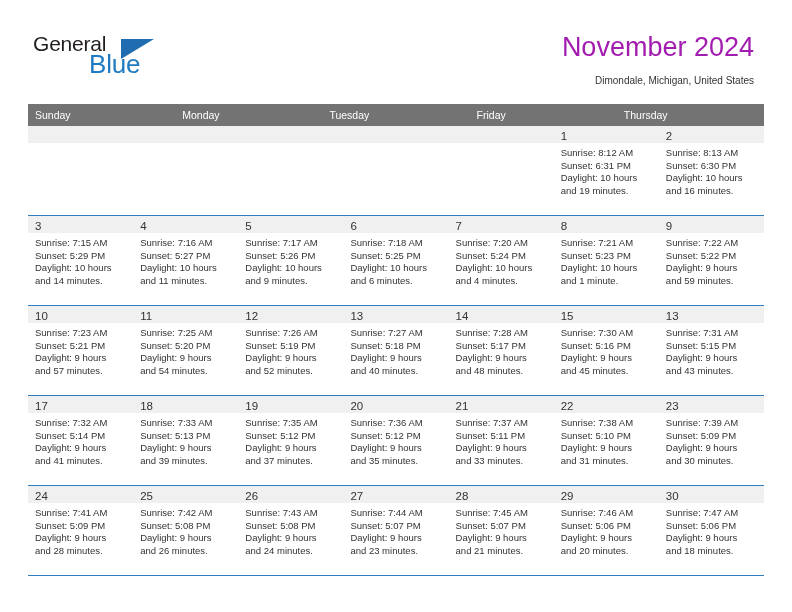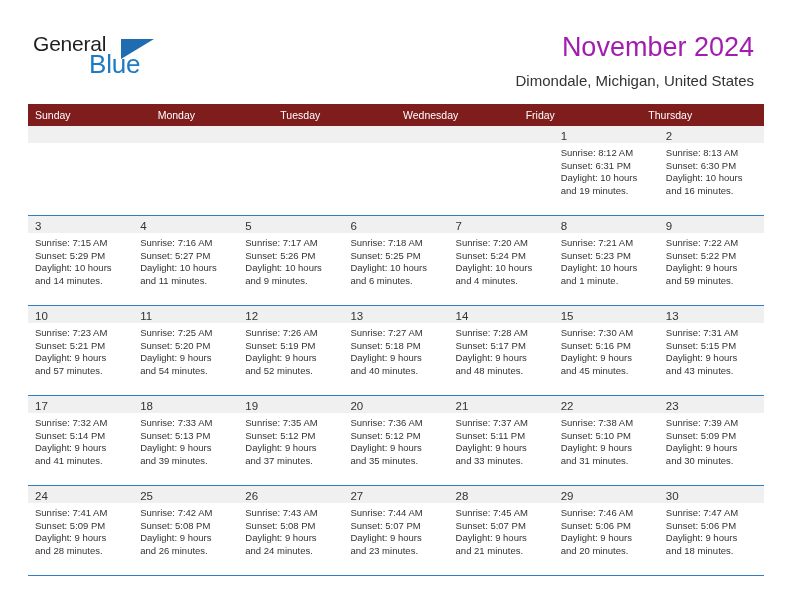--- a/index.html
+++ b/index.html
@@ -68,38 +68,38 @@
   }
   .cal-title {
     font-size: 27px;
     color: #a21caf;
     line-height: 34px;
     font-weight: normal;
     white-space: nowrap;
   }
   .cal-location {
     margin-top: 8px;
-    font-size: 15px;
+    font-size: 10px;
     color: #333333;
     line-height: 18px;
     white-space: nowrap;
   }
 
   
   .calendar {
     position: absolute;
     left: 28px;
     top: 104px;
     width: 736px;
   }
   .weekday-row {
     display: flex;
     width: 736px;
     height: 22px;
-    background: #7f1d1d;
+    background: #737373;
   }
   .weekday {
     flex: 1 1 0;
     color: #ffffff;
     font-size: 10.5px;
     line-height: 22px;
     padding-left: 7px;
     white-space: nowrap;
     overflow: hidden;
   }
@@ -156,21 +156,20 @@
       <div class="cal-location">Dimondale, Michigan, United States</div>
     </div>
 
   </div>
 
   <div class="calendar">
     <div class="weekday-row" id="weekday-row">
         <div class="weekday">Sunday</div>
         <div class="weekday">Monday</div>
         <div class="weekday">Tuesday</div>
-        <div class="weekday">Wednesday</div>
         <div class="weekday">Friday</div>
         <div class="weekday">Thursday</div>
       </div>
     <div id="weeks-container">
         <div class="week-row">
           <div class="day-cell empty">
             <div class="daynum-band"><span class="daynum"></span></div>
           </div>
           <div class="day-cell empty">
             <div class="daynum-band"><span class="daynum"></span></div>

